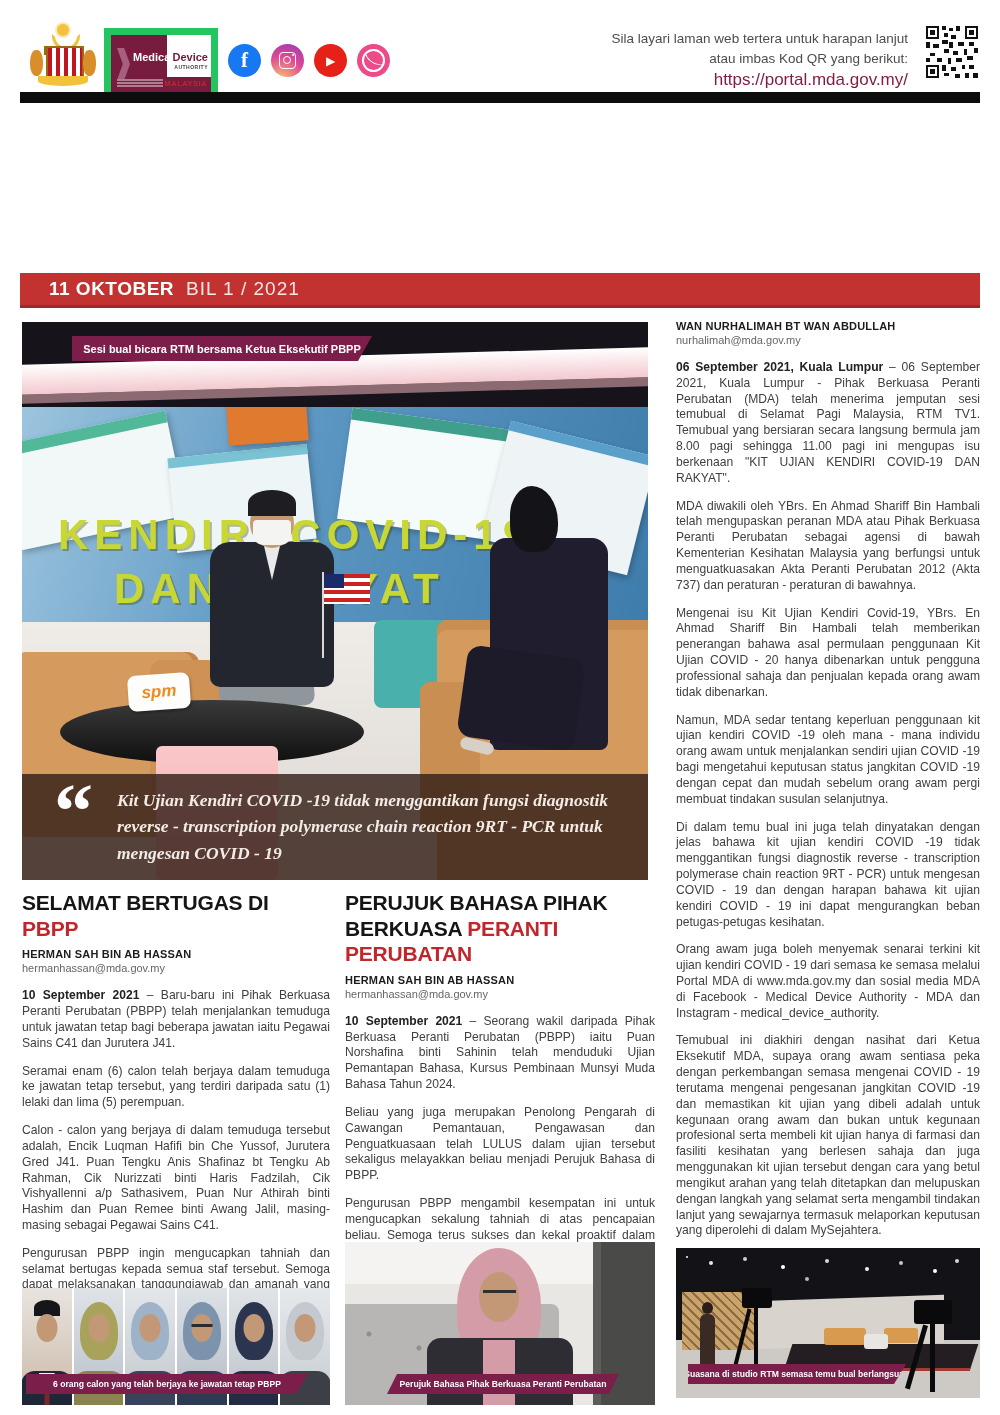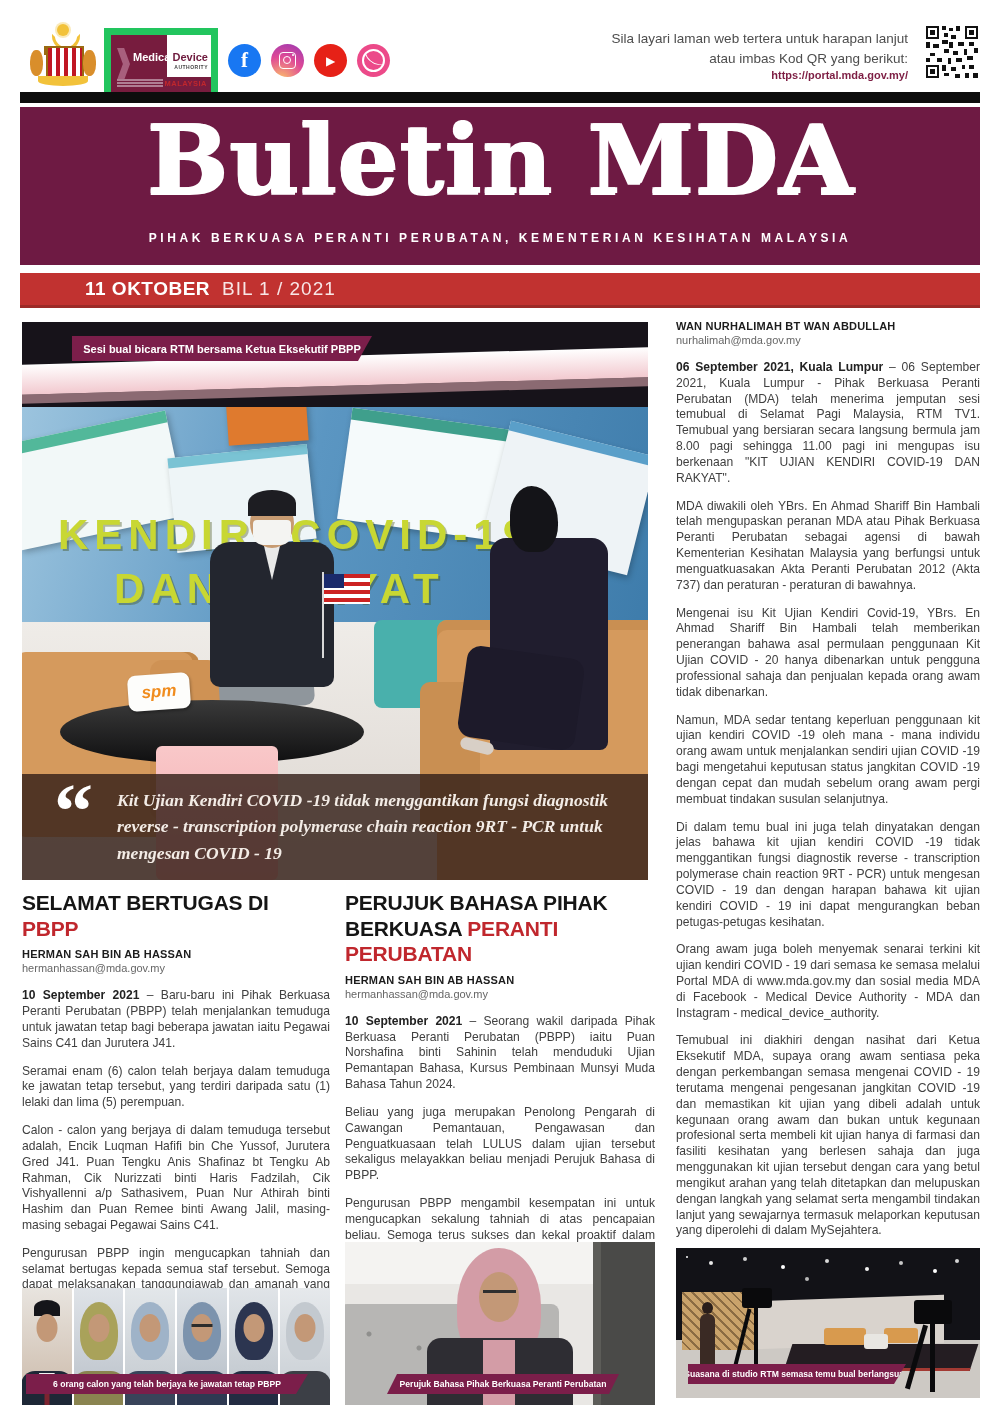--- a/index.html
+++ b/index.html
@@ -37,34 +37,34 @@
   .ig-frame{width:15px;height:15px;border:1.8px solid #fff;border-radius:4px;position:relative;display:block;}
   .ig-lens{position:absolute;left:2.6px;top:2.6px;width:6px;height:6px;border:1.8px solid #fff;border-radius:50%;display:block;}
   .ig-dot{position:absolute;right:1px;top:1px;width:2px;height:2px;background:#fff;border-radius:50%;display:block;}
   .soc-yt{background:#e62117;color:#fff;font-size:12px;}
   .soc-db{background:#ec4a89;}
   .db-ring{width:19px;height:19px;border:2px solid #fff;border-radius:50%;display:block;position:relative;overflow:hidden;}
   .db-arc1{position:absolute;left:-6px;top:3px;width:28px;height:18px;border-bottom:1.8px solid #fff;border-radius:50%;display:block;transform:rotate(-18deg);}
   .db-arc2{position:absolute;left:0px;top:-8px;width:26px;height:20px;border-bottom:1.8px solid #fff;border-radius:50%;display:block;transform:rotate(40deg);}
 
   #header-note{right:92px;top:29px;width:420px;text-align:right;color:#4d4d4d;font-size:13.5px;line-height:1.45;}
-  #header-url{font-weight:bold;color:#7d1d43;font-size:11px;}
+  #header-url{font-weight:normal;color:#7d1d43;font-size:17px;}
 
   #qr{right:22px;top:26px;width:52px;height:52px;background:#fff;}
 
   
   #black-bar{left:20px;top:92px;width:960px;height:11px;background:#0d0d0d;}
   #masthead{left:20px;top:107px;width:960px;height:158px;background:#6e1a43;}
   #mast-title{left:0;top:-4px;width:100%;text-align:center;color:#fff;
     font-family:"DejaVu Serif",serif;font-weight:bold;font-size:96px;letter-spacing:1px;
     text-shadow:2px 0 0 #fff,0 2px 0 #fff;}
   #mast-sub{left:0;top:124px;width:100%;text-align:center;color:#fff;
     font-size:12px;font-weight:bold;letter-spacing:3.6px;}
   #date-bar{left:20px;top:273px;width:960px;height:35px;background:#c13230;border-bottom:3px solid #9d2a27;
-    display:flex;align-items:center;padding-left:65px;box-sizing:border-box;}
+    display:flex;align-items:center;padding-left:29px;box-sizing:border-box;}
   #date-txt{color:#fff;font-weight:bold;font-size:19px;letter-spacing:.5px;}
   #issue-txt{color:rgba(255,255,255,.88);font-size:19px;margin-left:12px;letter-spacing:1px;}
 
   
   #main-photo{left:22px;top:322px;width:626px;height:558px;background:#ded9d4;overflow:hidden;}
   .ph-dark-top{left:0;top:0;width:626px;height:92px;background:#17131a;}
   .ph-light-strip{left:-10px;top:34px;width:646px;height:30px;background:linear-gradient(#ffffff,#f2c9cf);transform:skewY(-1.6deg);}
   .ph-strip-shadow{left:-10px;top:64px;width:646px;height:9px;background:#c99aa2;opacity:.65;transform:skewY(-1.6deg);}
   .ph-screen{left:0;top:85px;width:626px;height:225px;overflow:hidden;
     background:linear-gradient(105deg,#9cc4de 0%,#5b96c2 45%,#3e7cab 100%);}
@@ -239,24 +239,20 @@
     <svg width="52" height="52" viewBox="0 0 29 29" shape-rendering="crispEdges">
       <rect width="29" height="29" fill="#ffffff"></rect>
       <path fill="#111111" d="M0 0h7v7H0zM22 0h7v7h-7zM0 22h7v7H0z"></path>
       <path fill="#ffffff" d="M1 1h5v5H1zM23 1h5v5h-5zM1 23h5v5H1z"></path>
       <path fill="#111111" d="M2 2h3v3H2zM24 2h3v3h-3zM2 24h3v3H2z"></path>
       <path fill="#111111" d="M9 0h2v2H9zM13 1h2v2h-2zM17 0h2v3h-2zM10 4h2v2h-2zM14 5h3v2h-3zM9 8h3v2H9zM0 9h2v3H0zM4 10h3v2H4zM13 9h2v3h-2zM18 9h3v2h-3zM24 9h3v2h-3zM27 12h2v3h-2zM10 13h3v2h-3zM15 14h3v2h-3zM21 13h2v3h-2zM2 15h3v2H2zM6 18h3v2H6zM0 18h2v2H0zM12 18h2v3h-2zM17 18h3v2h-3zM23 17h3v2h-3zM9 22h2v3H9zM14 23h3v2h-3zM20 22h2v2h-2zM24 22h3v2h-3zM10 26h3v2h-3zM16 27h3v2h-3zM22 26h2v3h-2zM26 26h3v3h-3z"></path>
     </svg>
   </div>
 
   <div class="abs" id="black-bar"></div>
-  <div class="abs" id="masthead">
-    <div class="abs" id="mast-title">Buletin MDA</div>
-    <div class="abs" id="mast-sub">PIHAK BERKUASA PERANTI PERUBATAN, KEMENTERIAN KESIHATAN MALAYSIA</div>
-  </div>
   <div class="abs" id="date-bar">
     <span id="date-txt">11 OKTOBER</span>
     <span id="issue-txt">BIL 1 / 2021</span>
   </div>
 
   <div class="abs" id="main-photo">
     <div class="abs ph-dark-top"></div>
     <div class="abs ph-light-strip"></div>
     <div class="abs ph-strip-shadow"></div>
     <div class="abs ph-screen">

